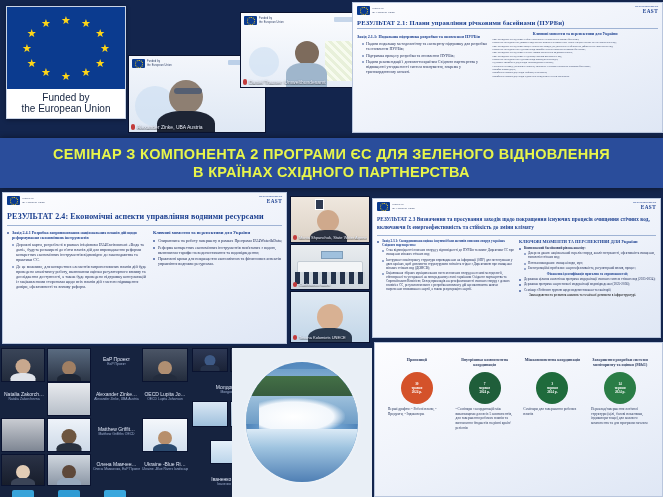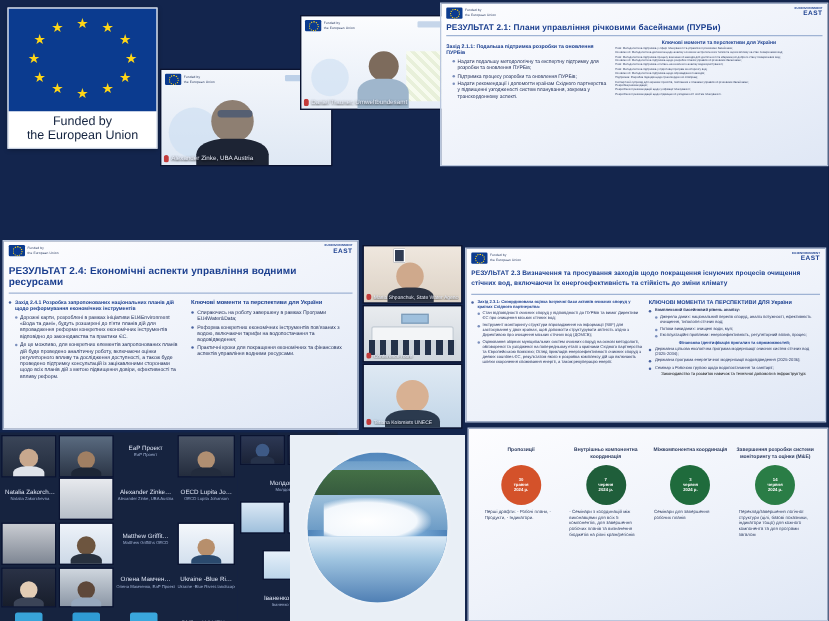--- a/index.html
+++ b/index.html
@@ -11,21 +11,21 @@
   }
   .stage { position: relative; width: 663px; height: 497px; background: #13254d; overflow: hidden; }
 
   
   .slide {
     position: absolute;
     background: linear-gradient(160deg,#fdfdff 0%,#eef2fa 55%,#dfe7f5 100%);
     border: 1px solid #b9c6dd;
     overflow: hidden;
   }
-  .slide-inner { position: relative; width: 100%; height: 100%; padding: 3px 4px; }
+  .slide-inner { position: relative; width: 100%; height: 100%; padding: 3px 4px; font-family: Liberation Serif, serif; }
   .eu-mini {
     display: flex; align-items: center; gap: 2px;
   }
   .eu-mini .flag {
     width: 13px; height: 9px; background: #0b3b8f; border-radius: 1px;
     position: relative; flex: none;
   }
   .eu-mini .flag::after {
     content: ""; position: absolute; left: 50%; top: 50%;
     width: 6px; height: 6px; transform: translate(-50%,-50%);
@@ -253,20 +253,24 @@
             <div>Експертний супровід для окремих проєктів, пов'язаних з планами управління річковими басейнами;</div>
             <div>Розробка рекомендацій;</div>
             <div>Розроблення рекомендацій щодо уніфікації планування;</div>
             <div>Розроблення рекомендацій щодо підвищення узгодженості систем планування.</div>
           </div>
         </div>
       </div>
     </div>
   </div>
 
+  <div class="banner" style="top:138px; height:50px;">
+    <div class="line" style="font-size:14.5px;">СЕМІНАР З КОМПОНЕНТА 2 ПРОГРАМИ ЄС ДЛЯ ЗЕЛЕНОГО ВІДНОВЛЕННЯ</div>
+    <div class="line" style="font-size:14.5px; margin-top:2px;">В КРАЇНАХ СХІДНОГО ПАРТНЕРСТВА</div>
+  </div>
 
   <div class="slide" style="left:2px; top:192px; width:285px; height:152px;">
     <div class="slide-inner">
       <div class="eu-mini">
         <div class="flag"></div>
         <div class="txt">
           <div>Funded by</div>
           <div>the European Union</div>
         </div>
       </div>

